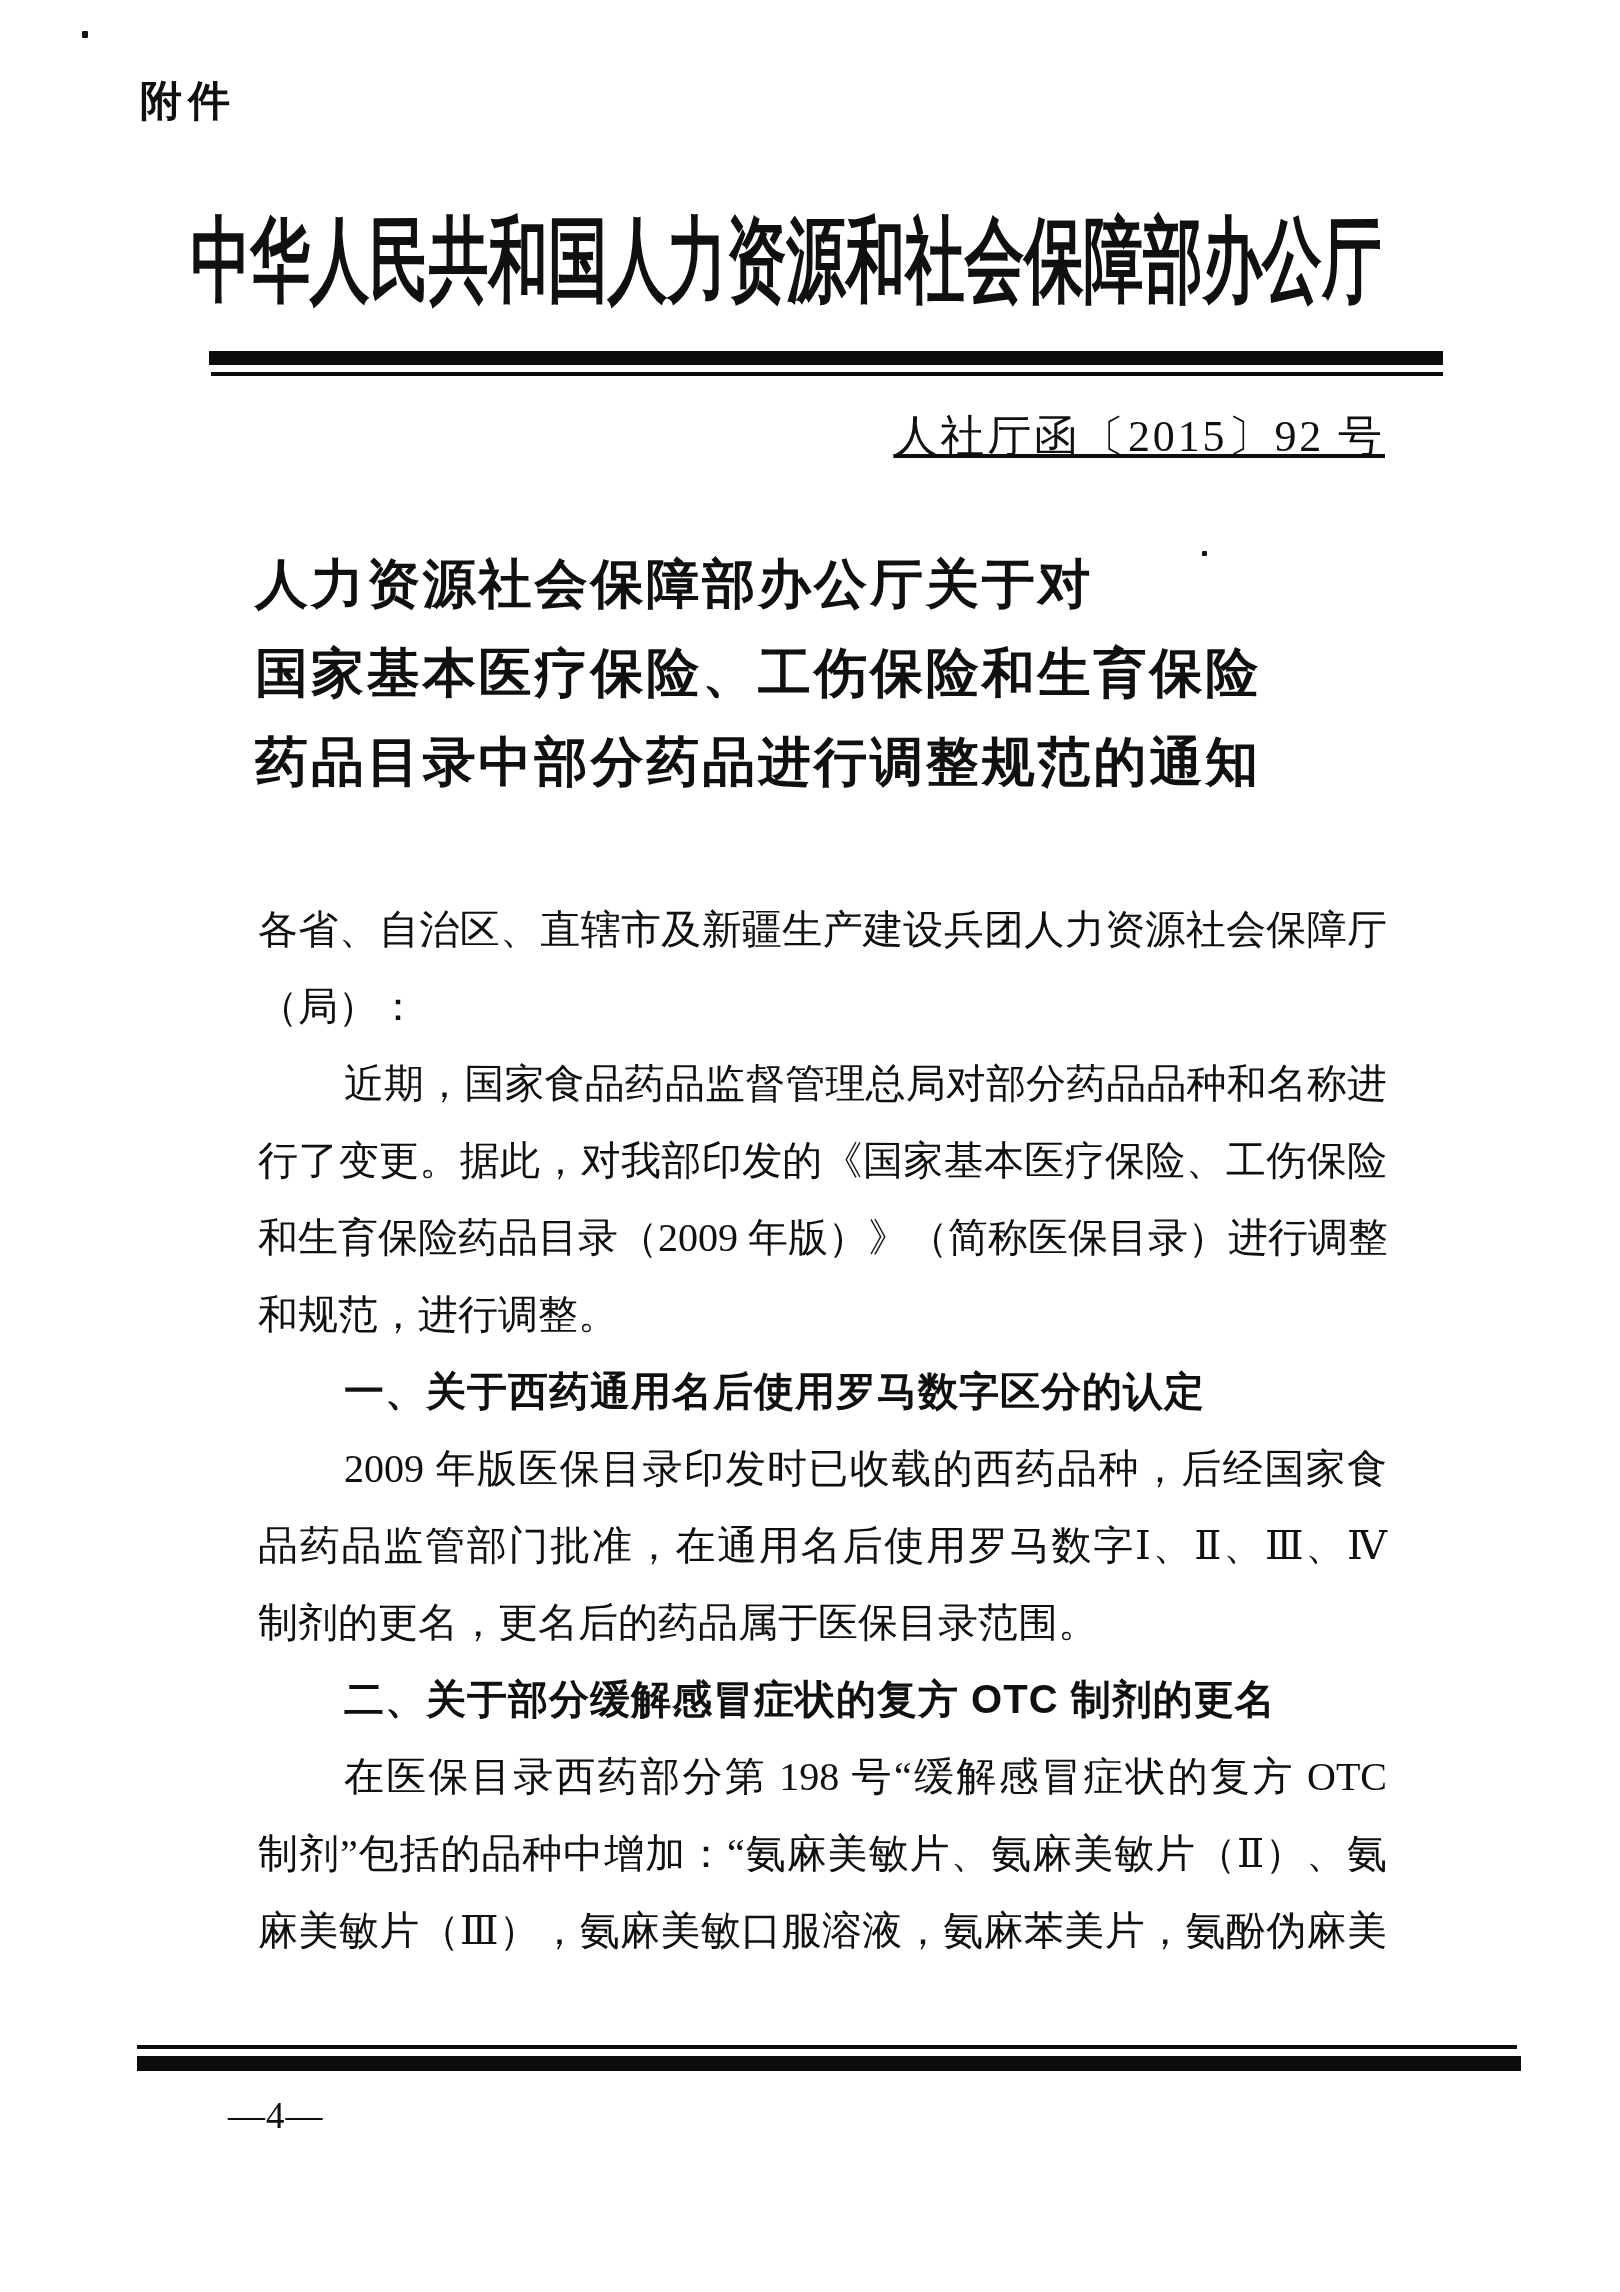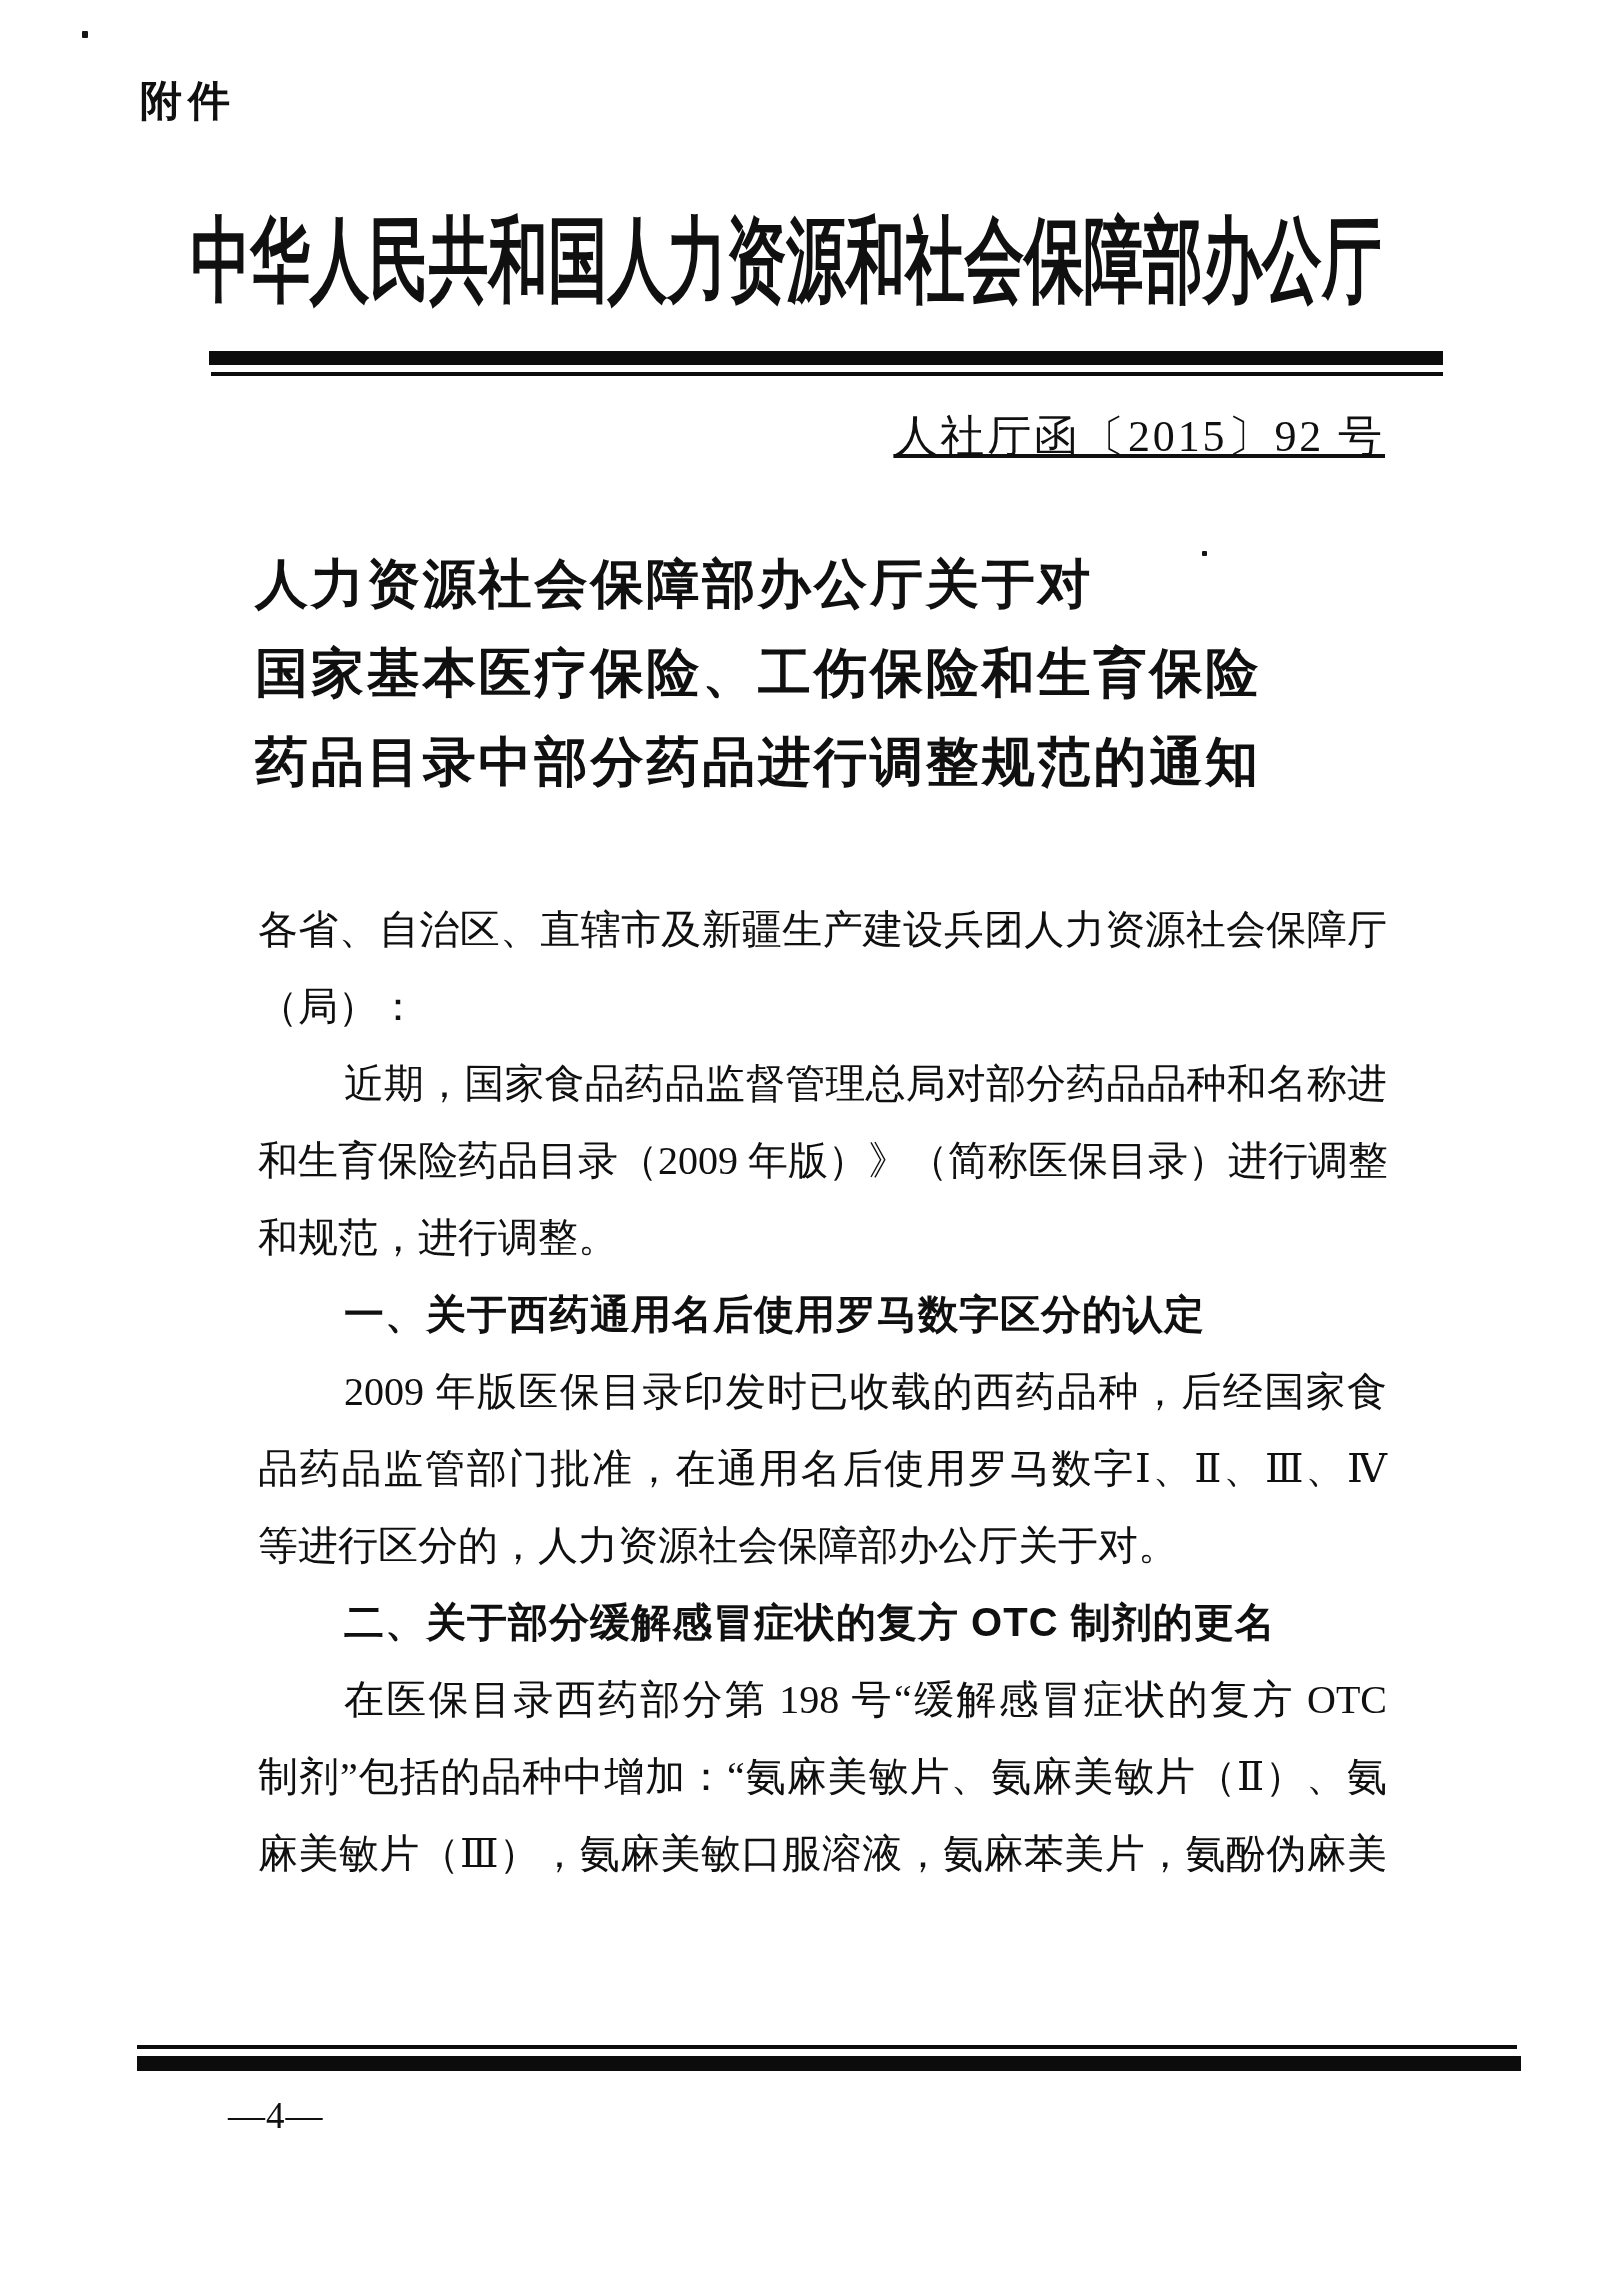--- a/index.html
+++ b/index.html
@@ -93,26 +93,27 @@
 <div class="abs doc-title">
   <div class="t-line">人力资源社会保障部办公厅关于对</div>
   <div class="t-line">国家基本医疗保险、工伤保险和生育保险</div>
   <div class="t-line">药品目录中部分药品进行调整规范的通知</div>
 </div>
 
 <div class="abs body-block">
   <div class="body-line jfull">各省、自治区、直辖市及新疆生产建设兵团人力资源社会保障厅</div>
   <div class="body-line">（局）：</div>
   <div class="body-line jfull indent">近期，国家食品药品监督管理总局对部分药品品种和名称进</div>
+  <div class="body-line jfull">行了变更。据此，对我部印发的《国家基本医疗保险、工伤保险</div>
   <div class="body-line jfull">和生育保险药品目录（2009 年版）》（简称医保目录）进行调整</div>
   <div class="body-line">和规范，进行调整。</div>
   <div class="body-line heading indent">一、关于西药通用名后使用罗马数字区分的认定</div>
   <div class="body-line jfull indent">2009 年版医保目录印发时已收载的西药品种，后经国家食</div>
   <div class="body-line jfull">品药品监管部门批准，在通用名后使用罗马数字Ⅰ、Ⅱ、Ⅲ、Ⅳ</div>
-  <div class="body-line">等进行区分的，人力资源社会保障部办公厅关于对。</div>
+  <div class="body-line">制剂的更名，更名后的药品属于医保目录范围。</div>
   <div class="body-line heading indent">二、关于部分缓解感冒症状的复方 OTC 制剂的更名</div>
   <div class="body-line jfull indent">在医保目录西药部分第 198 号“缓解感冒症状的复方 OTC</div>
   <div class="body-line jfull">制剂”包括的品种中增加：“氨麻美敏片、氨麻美敏片（Ⅱ）、氨</div>
   <div class="body-line jfull">麻美敏片（Ⅲ），氨麻美敏口服溶液，氨麻苯美片，氨酚伪麻美</div>
 </div>
 
 <div class="abs rule rule-bottom-thin"></div>
 <div class="abs rule rule-bottom-thick"></div>
 
 <div class="abs page-number">—4—</div>

